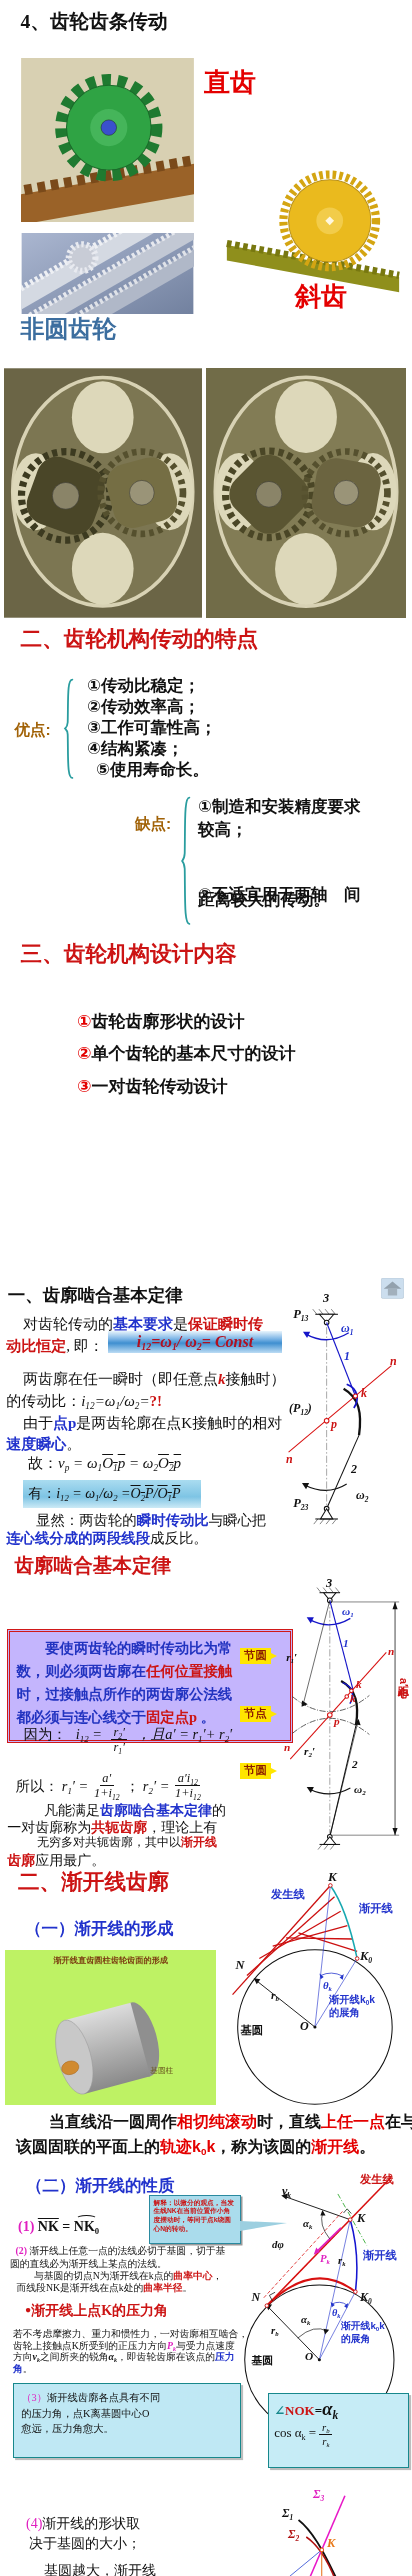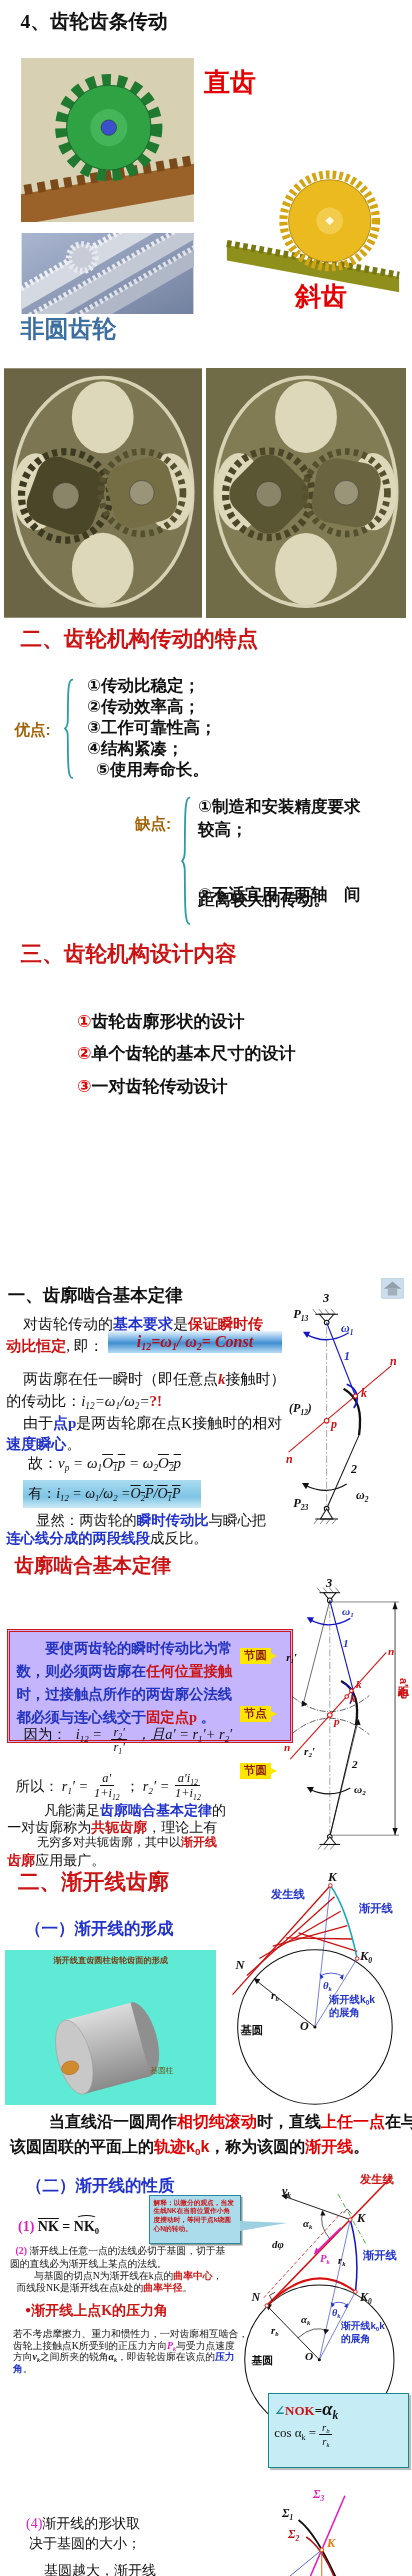--- a/index.html
+++ b/index.html
@@ -355,21 +355,21 @@
     <span class="dlb serif b i red" style="left:3.1px;top:165px;font-size:11.3px;">n</span>
     <span class="dlb serif b i" style="left:23px;top:169px;font-size:11.3px;">r<sub>2</sub>′</span>
     <span class="dlb serif b i" style="left:71px;top:182px;font-size:11.3px;">2</span>
     <span class="dlb serif b i" style="left:73px;top:207px;font-size:11.3px;">ω<sub>2</sub></span>
     <span class="dlb b red" style="left:117px;top:101px;font-size:10.8px;writing-mode:vertical-rl;">中心距a′</span>
   </div>
 
   <div class="ln serif b red" style="left:18px;top:1869px;font-size:21.6px;">二、渐开线齿廓</div>
   <div class="ln serif b blu" style="left:25px;top:1919px;font-size:16.5px;">（一）渐开线的形成</div>
 
-  <div class="abs" style="left:5.2px;top:1950px;width:211px;height:155px;background:#5eead4;">
+  <div class="abs" style="left:5.2px;top:1950px;width:211px;height:155px;background:#bef264;">
     <div class="ln b" style="left:0;top:6.2px;width:211px;text-align:center;font-size:8.2px;color:#7a3a10;">渐开线直齿圆柱齿轮齿面的形成</div>
     <svg class="abs" style="left:0;top:20.6px;" width="211" height="134" viewBox="0 0 410 260">
       <defs>
           <linearGradient id="g7" x1="0" y1="0" x2="0" y2="1">
         <stop offset="0" stop-color="#dcdcdc"></stop>
             <stop offset="1" stop-color="#8a8a8a"></stop>
           </linearGradient>
         </defs>
       <g transform="rotate(-15 200 160)">
         <ellipse cx="268" cy="150" rx="32" ry="74" fill="#8f8f8f"></ellipse>
@@ -377,21 +377,21 @@
         <ellipse cx="135" cy="150" rx="32" ry="74" fill="#c8c8c8" stroke="#9a9a9a"></ellipse>
         <ellipse cx="122" cy="168" rx="17" ry="13" fill="#d08a30" stroke="#a86820"></ellipse>
       </g>
     </svg>
     <span class="ln" style="left:145px;top:116px;font-size:7.7px;color:#6a5a20;">基圆柱</span>
   </div>
 
   <div class="ln sans b" style="left:49px;top:2112px;font-size:16px;">
     <span>当直线沿一圆周作</span><span class="red2">相切纯滚动</span><span>时，直线</span><span class="red2">上任一点</span><span>在与</span>
   </div>
-  <div class="ln sans b" style="left:10px;top:2137px;font-size:16px;">
+  <div class="ln sans b" style="left:16px;top:2137px;font-size:16px;">
     <span>该圆固联的平面上的</span><span class="red2">轨迹k<sub>0</sub>k</span><span>，称为该圆的</span><span class="red2">渐开线</span><span>。</span>
   </div>
 
   <div class="abs" style="left:222px;top:1870px;width:191px;height:242px;">
     <svg width="191" height="242" viewBox="0 0 370 470">
       <circle cx="180" cy="305" r="150" fill="none" stroke="#111" stroke-width="2"></circle>
       <g stroke="#cc1010" stroke-width="2.5">
         <line x1="20" y1="242" x2="210" y2="30"></line>
         <line x1="48" y1="205" x2="218" y2="52"></line>
         <line x1="72" y1="172" x2="230" y2="80"></line>
@@ -450,20 +450,27 @@
   </div>
   <div class="ln serif" style="left:13px;top:2328px;font-size:9.8px;"><span>若不考虑摩擦力、重力和惯性力，一对齿廓相互啮合，</span></div>
   <div class="ln serif" style="left:13px;top:2340px;font-size:9.8px;">
     <span>齿轮上接触点K所受到的正压力方向</span><span class="mag b i">P<sub>k</sub></span><span>与受力点速度</span>
   </div>
   <div class="ln serif" style="left:13px;top:2351px;font-size:9.8px;">
     <span>方向</span><span class="b i">v<sub>k</sub></span><span>之间所夹的锐角</span><span class="b i">α<sub>k</sub></span><span>，即齿轮齿廓在该点的</span><span class="blu b">压力</span>
   </div>
   <div class="ln serif" style="left:13px;top:2363px;font-size:9.8px;">
     <span class="blu b">角</span><span>。</span>
+  </div>
+  <div class="abs tealbox" style="left:13px;top:2383px;width:212px;height:61px;padding:6.2px 7.2px;">
+    <div class="serif" style="font-size:10.3px;line-height:15.5px;">
+      <span class="mag">（3）</span><span>渐开线齿廓各点具有不同</span><br>
+      <span>的压力角，点K离基圆中心O</span><br>
+      <span>愈远，压力角愈大。</span>
+    </div>
   </div>
 
   <div class="abs" style="left:237px;top:2164px;width:175px;height:309px;">
     <svg width="175" height="309" viewBox="0 0 340 600">
       <circle cx="160" cy="380" r="145" fill="none" stroke="#111" stroke-width="2"></circle>
       <line x1="58" y1="275" x2="300" y2="25" stroke="#d81010" stroke-width="3"></line>
       <path d="M58,275 Q148,185 230,248" fill="none" stroke="#d81010" stroke-width="4"></path>
       <path d="M230,248 C236,200 232,150 220,108" fill="none" stroke="#1515d0" stroke-width="3"></path>
       <line x1="220" y1="108" x2="90" y2="62" stroke="#111" stroke-width="1.8"></line>
       <polygon points="86,61 99,57 96,69" fill="#111"></polygon>

